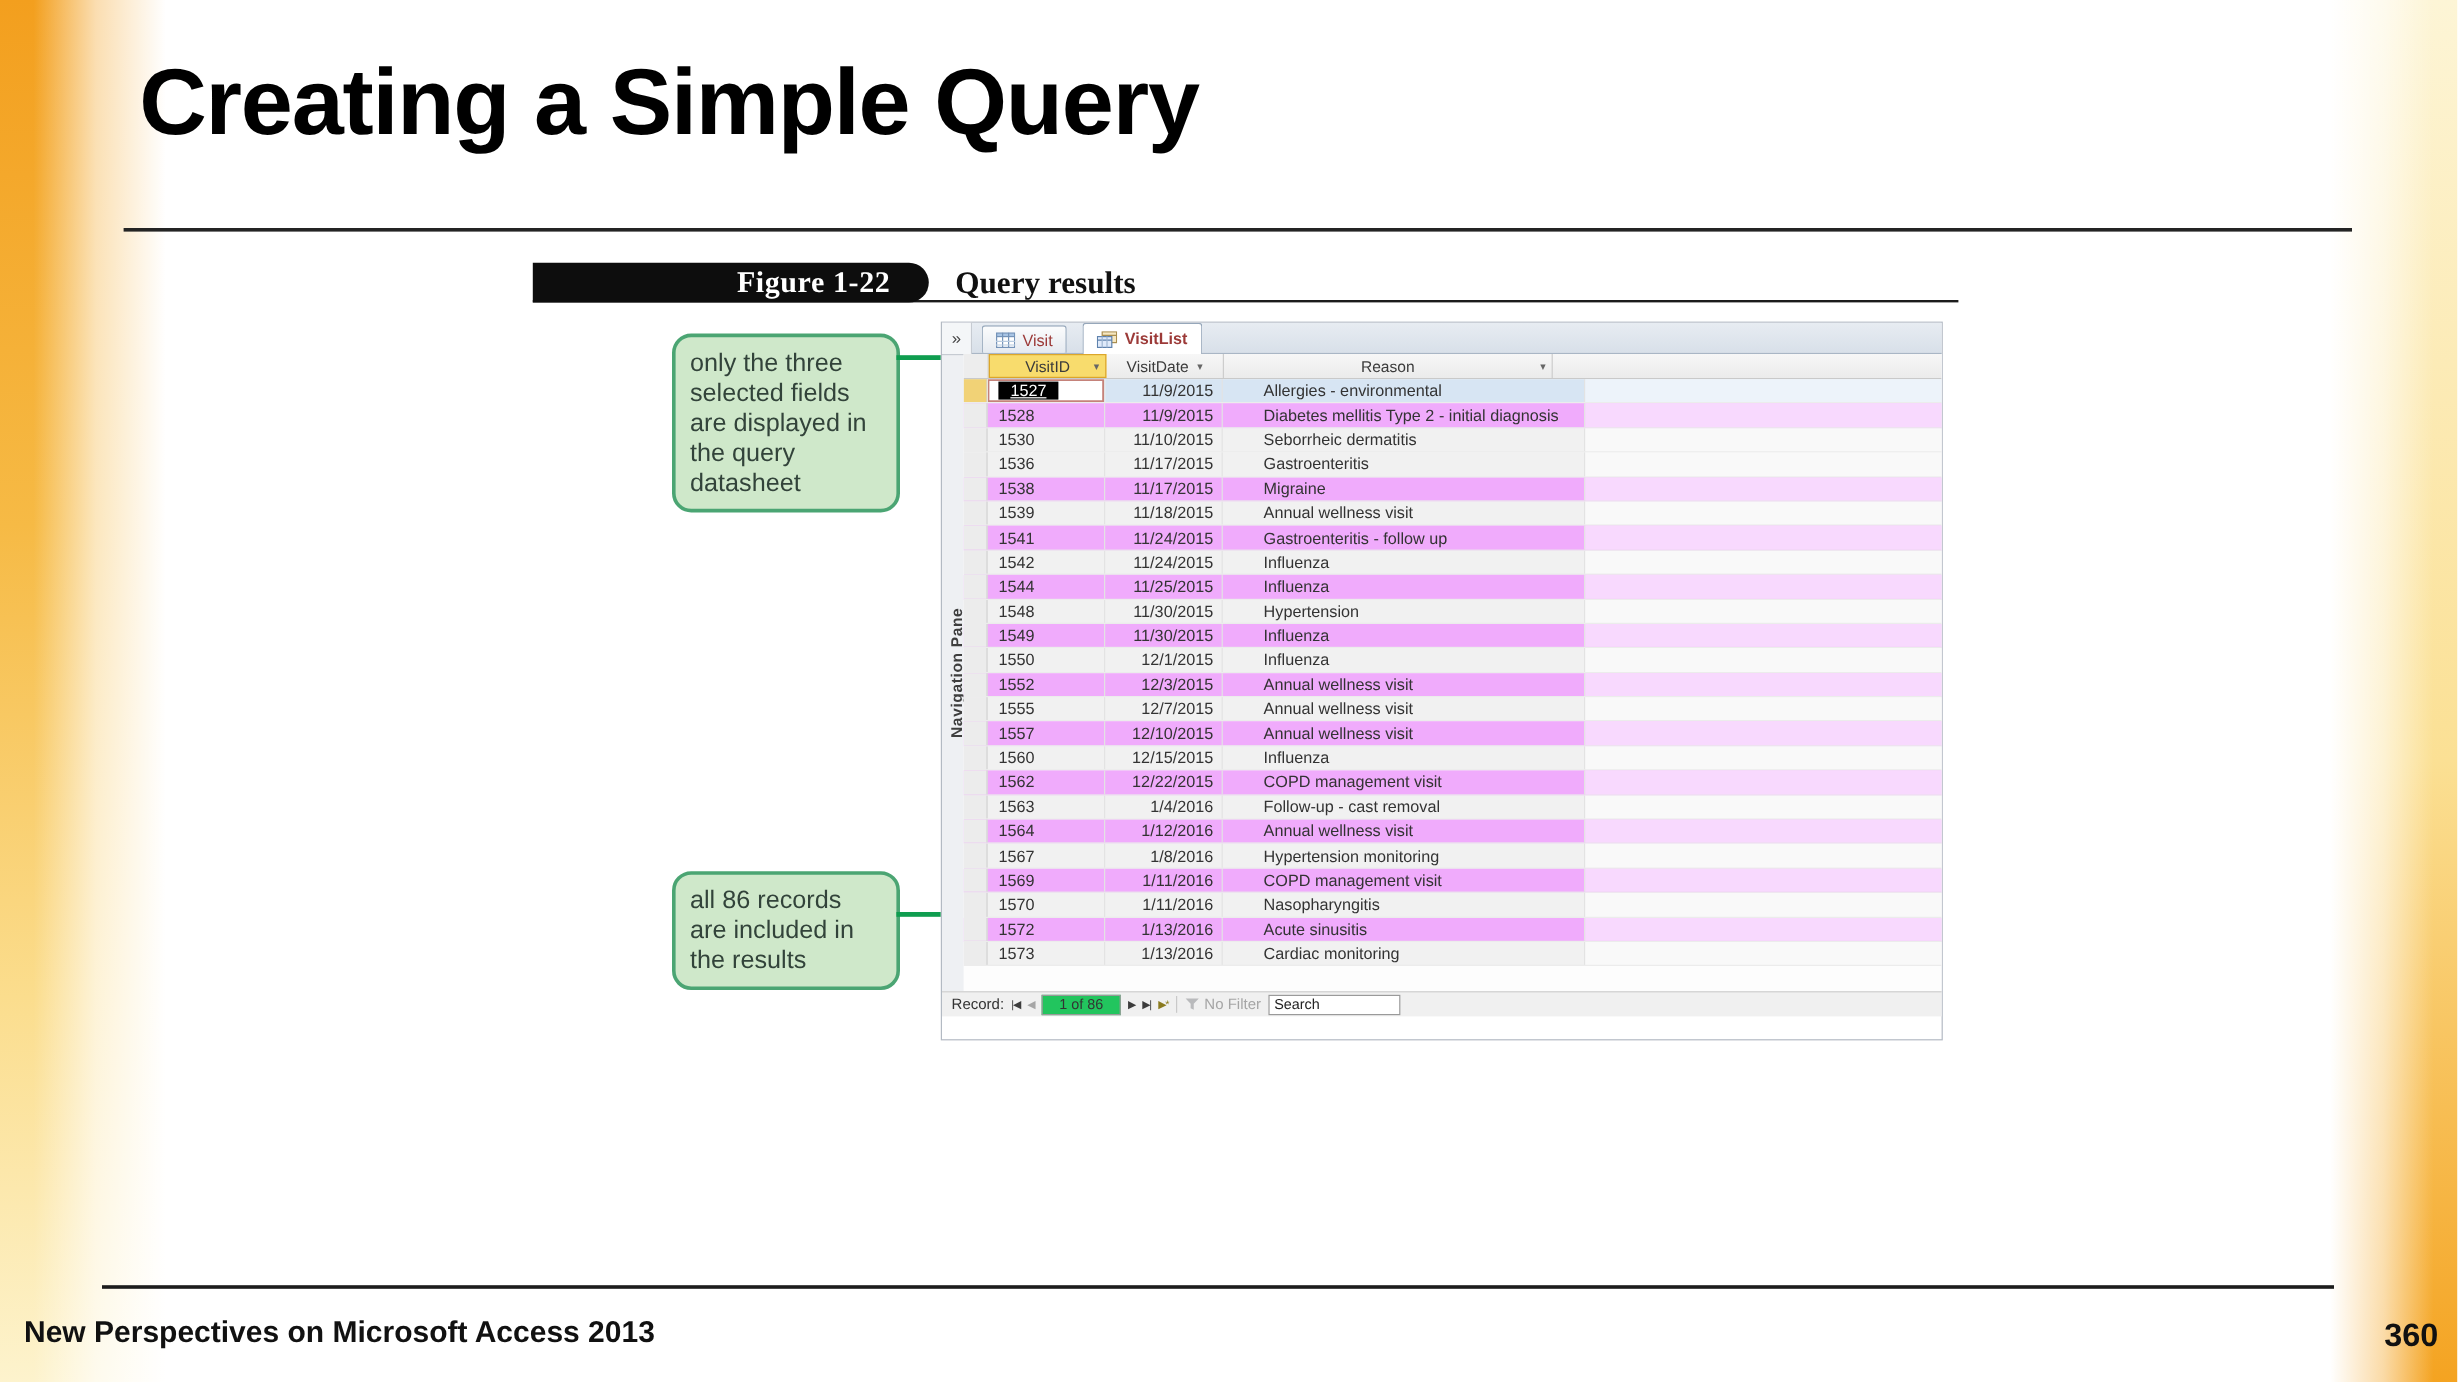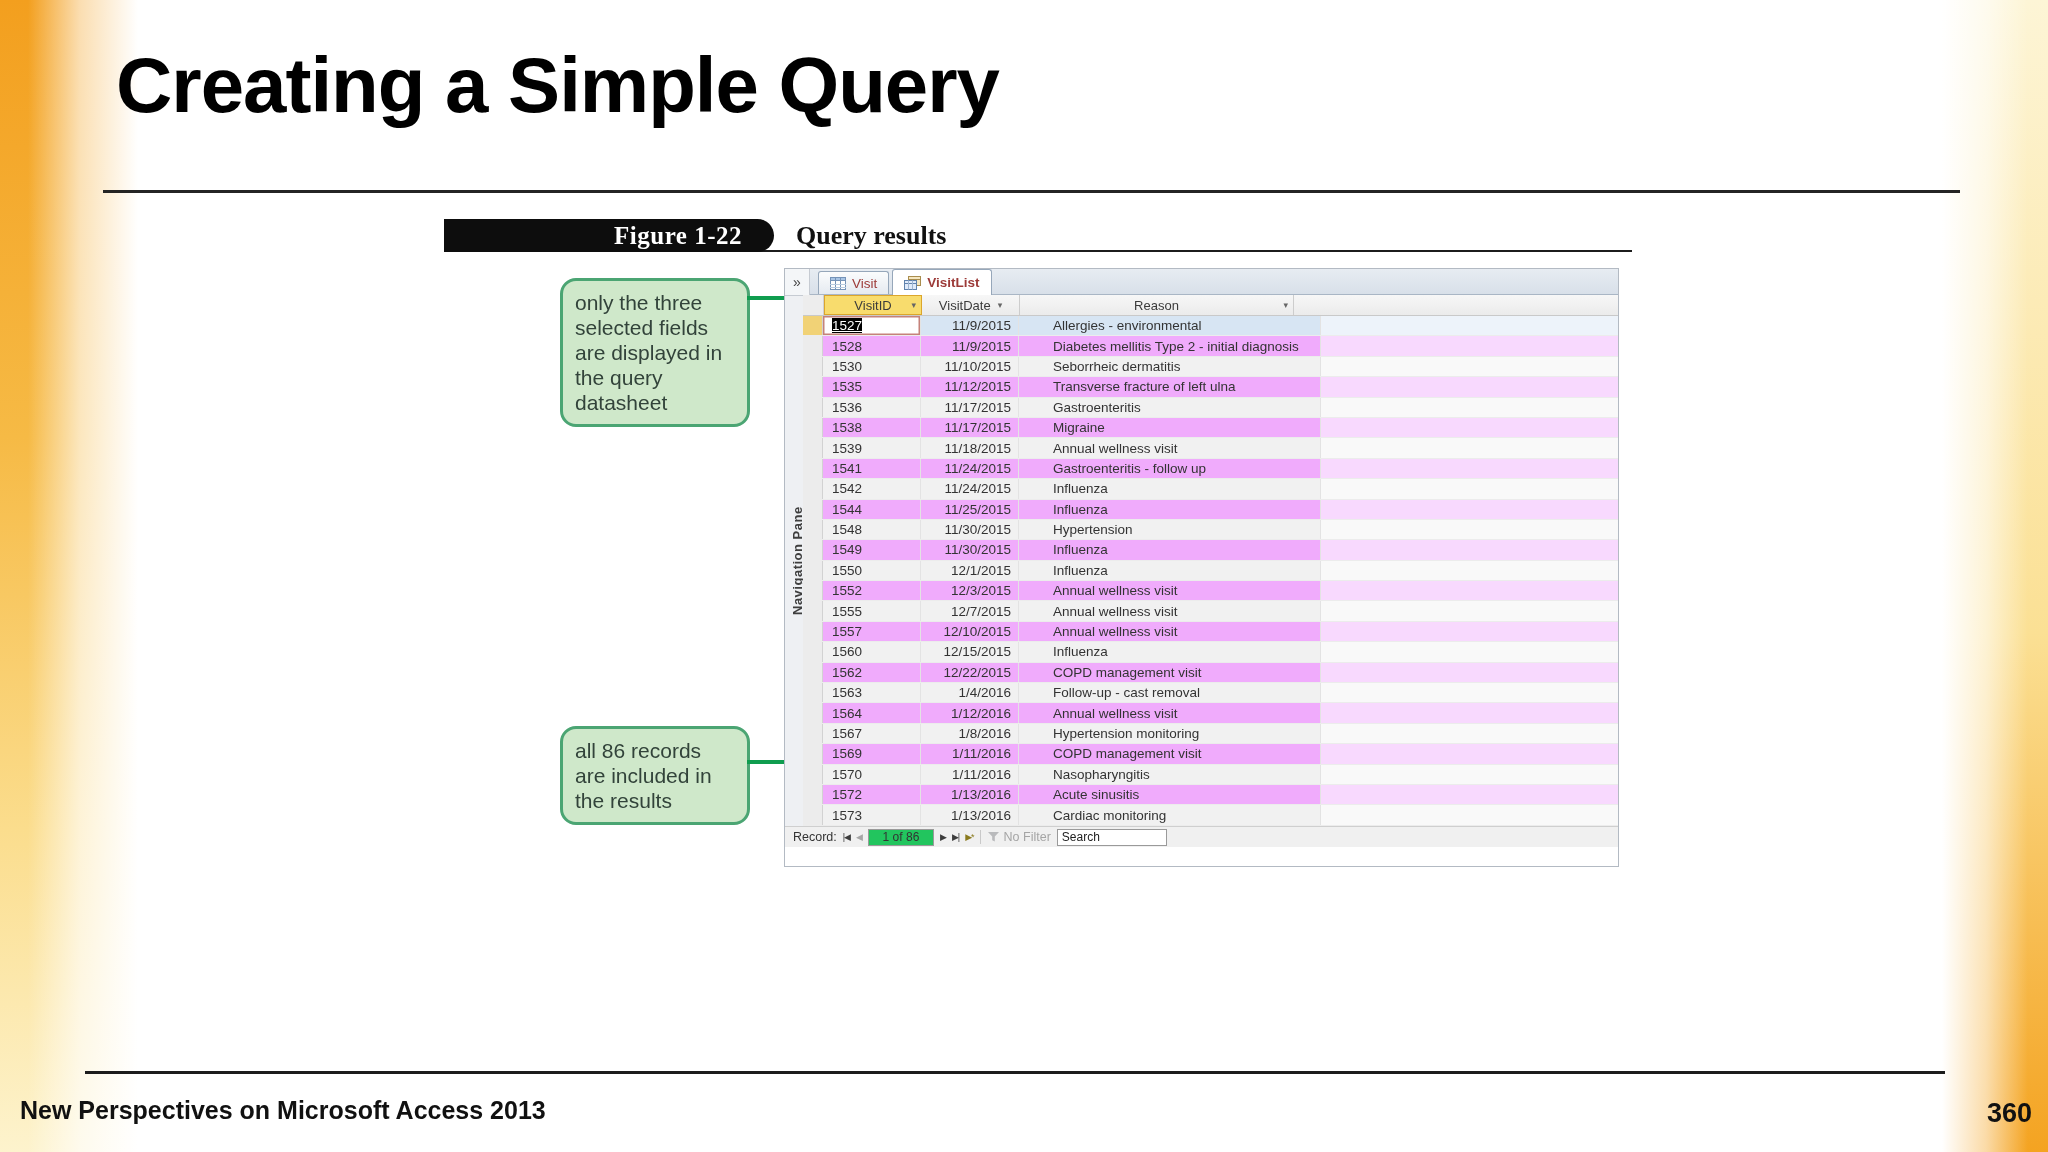--- a/index.html
+++ b/index.html
@@ -49,21 +49,21 @@
   .navstrip{position:absolute;left:0;top:0;width:25px;height:557px;background:#eef0f3;
             border-right:1px solid #c6cbd2;display:flex;flex-direction:column;align-items:stretch;box-sizing:border-box;}
   .shutter{height:26px;border-bottom:1px solid #c6cbd2;background:#f4f6f8;font-size:14px;color:#444;
            display:flex;align-items:center;justify-content:center;cursor:pointer;}
   .navlabel{flex:1;display:flex;align-items:center;justify-content:center;
             writing-mode:vertical-rl;transform:rotate(180deg);
             font-size:13px;font-weight:700;color:#3e3e3e;letter-spacing:.5px;}
 
   .tabbar{position:absolute;left:25px;top:0;right:0;height:26px;
           background:linear-gradient(#e7ecf2,#d8e0e9);border-bottom:1px solid #a9b6c5;
-          display:flex;align-items:flex-end;padding-left:8px;gap:3px;box-sizing:border-box;}
+          display:flex;align-items:flex-end;padding-left:8px;gap:13px;box-sizing:border-box;}
   .tab{box-sizing:border-box;height:23px;display:flex;align-items:center;gap:6px;padding:0 11px;
        border:1px solid #96a7ba;border-bottom:none;border-radius:3px 3px 0 0;
        background:linear-gradient(#fbfcfd,#e5eaf0);font-size:13.5px;color:#9c3a38;cursor:pointer;}
   .tab.active{height:26px;margin-bottom:-1px;background:#fff;font-weight:700;z-index:2;}
 
   .sheet{position:absolute;left:18px;top:26px;right:0;height:531px;background:#fdfdfd;overflow:hidden;}
   .hrow{display:flex;height:21px;box-sizing:border-box;border-bottom:1px solid #c9c9c9;
         background:linear-gradient(#f7f7f7,#ebebeb);}
   .hsel{width:20px;border-right:1px solid #cfcfcf;background:#ededed;}
   .hcell{box-sizing:border-box;position:relative;display:flex;align-items:center;justify-content:center;
@@ -80,21 +80,21 @@
   .drow.alt{background:#f1f1f1;}
   .rsel{width:20px;background:#ececec;border-right:1px solid #d2d2d2;box-sizing:border-box;}
   .cell{box-sizing:border-box;display:flex;align-items:center;border-right:1px solid #e3e3e3;overflow:hidden;white-space:nowrap;}
   .c-id{width:98px;padding-left:9px;}
   .c-date{width:98px;justify-content:flex-end;padding-right:7px;}
   .c-reason{width:274px;padding-left:6px;margin-left:28px;}
   .filler{flex:1;background:rgba(255,255,255,.55);}
   .drow.current{background:#d7e5f3;}
   .drow.current .rsel{background:#f1d276;}
   .drow.current .c-id{background:#fff;box-shadow:inset 0 0 0 1.5px #c5827a;}
-  .drow.current .idtxt{background:#000;color:#fff;padding:0 0;text-decoration:underline;}
+  .drow.current .idtxt{background:#000;color:#fff;padding:0 10px;text-decoration:underline;}
 
   .recordbar{position:absolute;left:0;top:557px;right:0;height:21px;background:#f0f0f0;
              border-top:1px solid #cfcfcf;display:flex;align-items:center;gap:6px;
              padding-left:8px;font-size:12.5px;color:#333;box-sizing:border-box;}
   .navbtn{font-size:9px;color:#3c3c3c;letter-spacing:-1px;cursor:pointer;}
   .navbtn.new{color:#8a7a1e;}
   .posbox{width:64px;height:15px;background:#22c55e;border:1px solid #9a9a9a;display:flex;
           align-items:center;justify-content:center;font-size:12px;}
   .nofilter{display:flex;align-items:center;gap:4px;color:#a5a5a5;}
   .searchbox{width:100px;height:15px;border:1px solid #9a9a9a;background:#fff;font-size:12px;
@@ -208,29 +208,20 @@
   <div class="drow alt">
     <div class="rsel"></div>
     <div class="cell c-id">
               <span class="idtxt">1530</span>
             </div>
     <div class="cell c-date">11/10/2015</div>
     <div class="cell c-reason">Seborrheic dermatitis</div>
     <div class="filler"></div>
   </div>
 
-  <div class="drow">
-    <div class="rsel"></div>
-    <div class="cell c-id">
-              <span class="idtxt">1535</span>
-            </div>
-    <div class="cell c-date">11/12/2015</div>
-    <div class="cell c-reason">Transverse fracture of left ulna</div>
-    <div class="filler"></div>
-  </div>
 
   <div class="drow alt">
     <div class="rsel"></div>
     <div class="cell c-id">
               <span class="idtxt">1536</span>
             </div>
     <div class="cell c-date">11/17/2015</div>
     <div class="cell c-reason">Gastroenteritis</div>
     <div class="filler"></div>
   </div>

